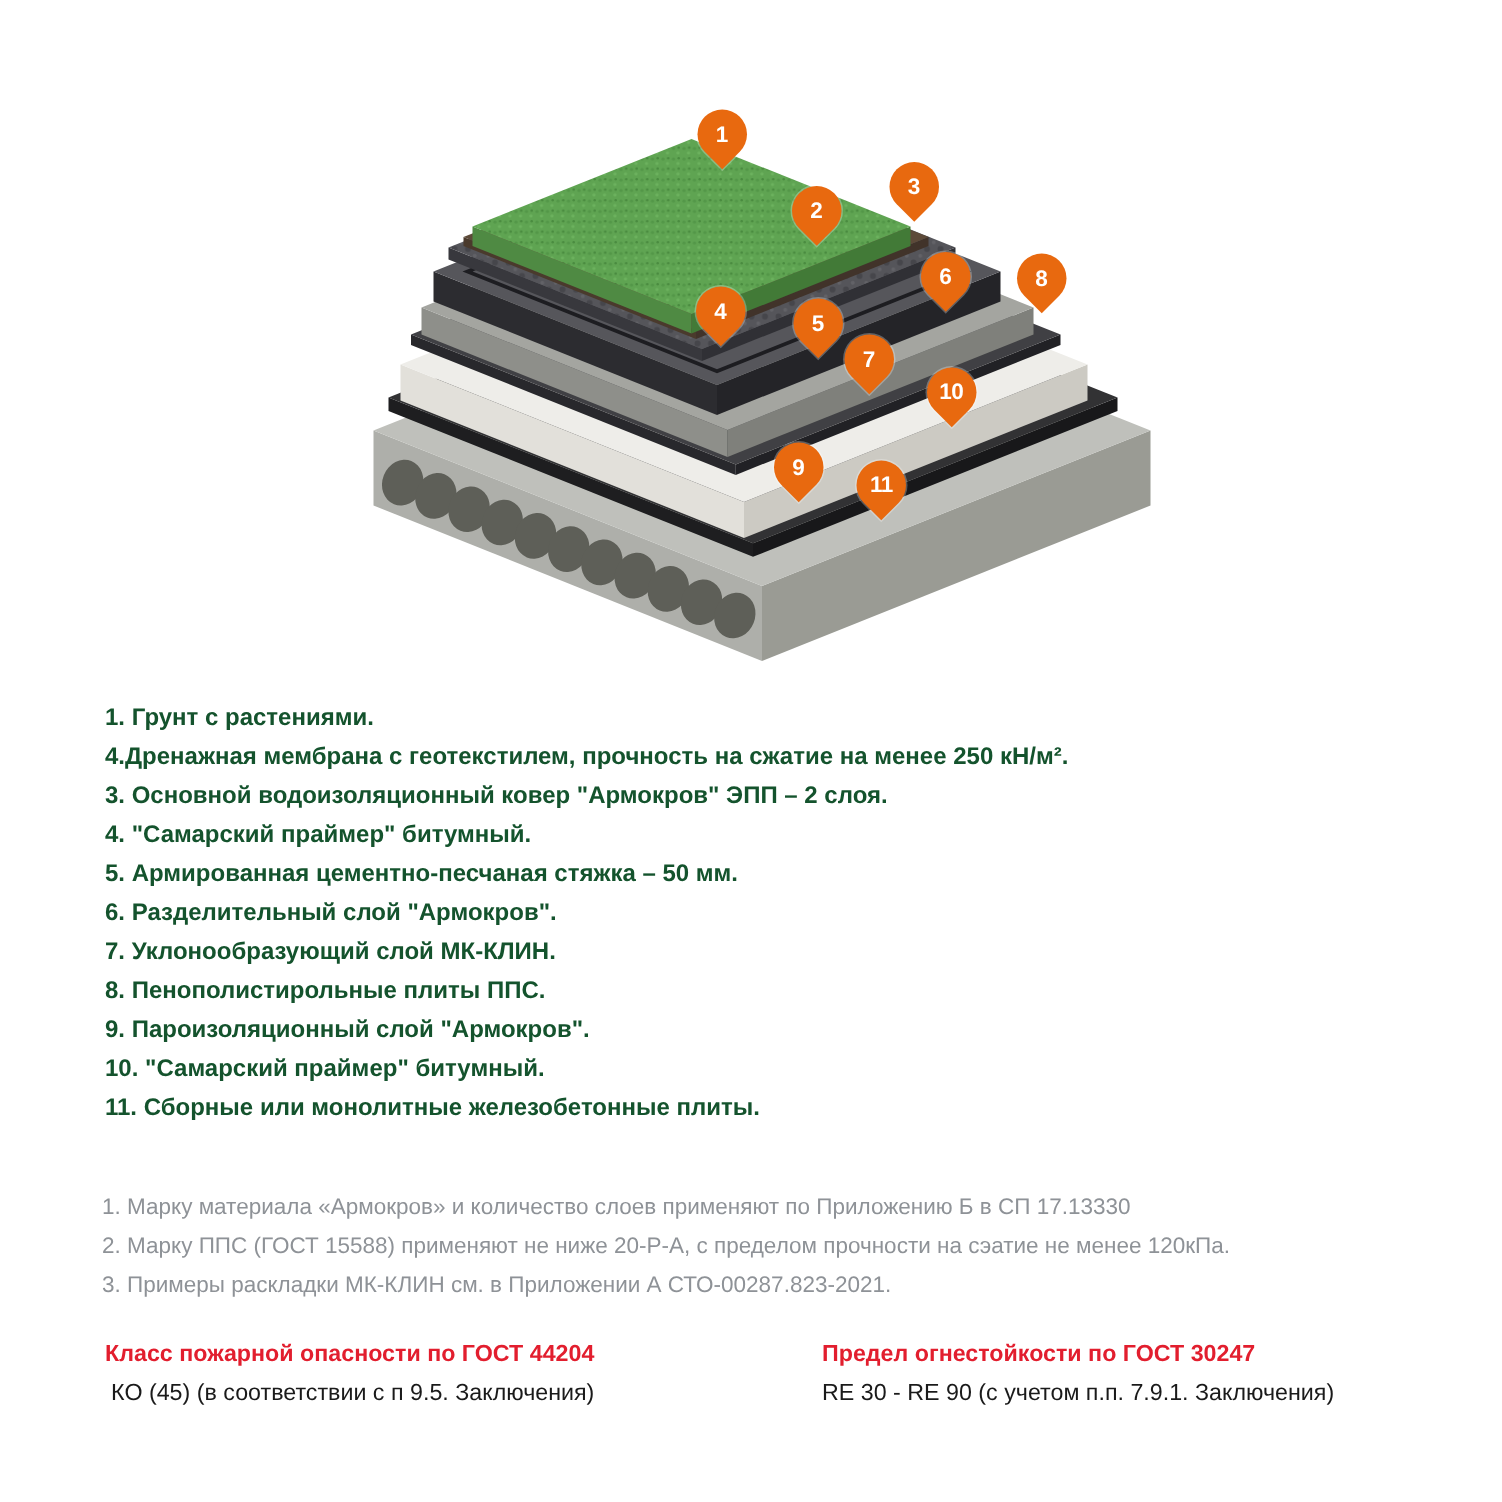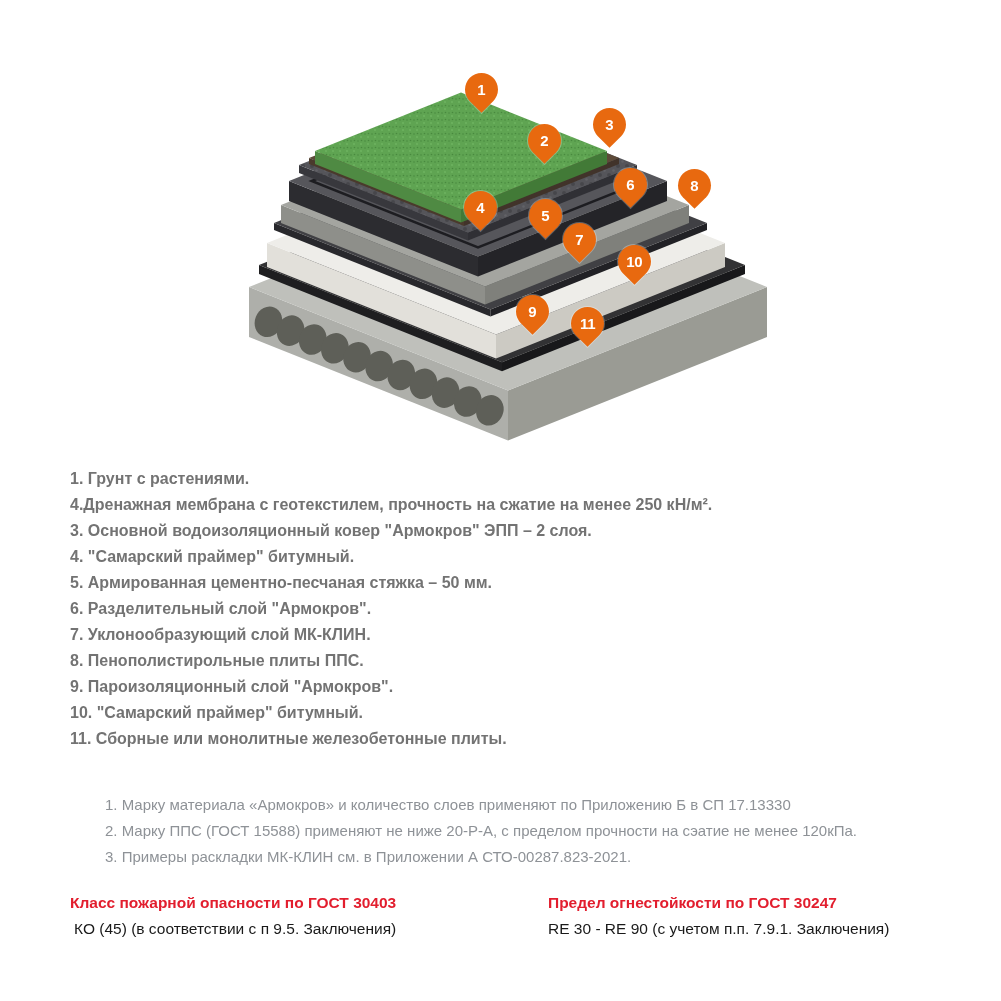--- a/index.html
+++ b/index.html
@@ -16,29 +16,29 @@
     display:flex;align-items:center;justify-content:center;
     box-shadow:0 0 0 1px rgba(255,255,255,.28);
   }
   .pin span{
     transform:rotate(45deg);color:#ffffff;font-weight:bold;font-size:15px;
     letter-spacing:-.3px;
   }
   
   .layers-list{
     position:absolute;left:70px;top:466px;width:740px;
-    font-size:16px;font-weight:bold;color:#737373;line-height:26px;
+    font-size:16px;font-weight:bold;color:#14532d;line-height:26px;
   }
   .layers-list div{white-space:nowrap;}
   
   .notes{
     position:absolute;left:68px;top:792px;width:800px;
     font-size:15px;color:#8e9297;line-height:26px;font-weight:normal;
   }
-  .notes div{white-space:nowrap;margin-left:37px;}
+  .notes div{white-space:nowrap;}
   
   .fire-block{position:absolute;top:893px;font-size:15.5px;}
   .fire-block.left{left:70px;}
   .fire-block.right{left:548px;}
   .fire-title{color:#e21e2e;font-weight:bold;line-height:20px;margin-bottom:6px;white-space:nowrap;}
   .fire-value{color:#1a1a1a;font-weight:normal;line-height:20px;white-space:nowrap;text-align:right;}
 </style>
 </head>
 <body>
 
@@ -147,19 +147,19 @@
   <div>11. Сборные или монолитные железобетонные плиты.</div>
 </div>
 
 <div class="notes">
   <div>1. Марку материала «Армокров» и количество слоев применяют по Приложению Б в СП 17.13330</div>
   <div>2. Марку ППС (ГОСТ 15588) применяют не ниже 20-Р-А, с пределом прочности на сэатие не менее 120кПа.</div>
   <div>3. Примеры раскладки МК-КЛИН см. в Приложении А СТО-00287.823-2021.</div>
 </div>
 
 <div class="fire-block left">
-  <div class="fire-title">Класс пожарной опасности по ГОСТ 30403</div>
+  <div class="fire-title">Класс пожарной опасности по ГОСТ 44204</div>
   <div class="fire-value">КО (45) (в соответствии с п 9.5. Заключения)</div>
 </div>
 <div class="fire-block right">
   <div class="fire-title">Предел огнестойкости по ГОСТ 30247</div>
   <div class="fire-value">RE 30 - RE 90 (с учетом п.п. 7.9.1. Заключения)</div>
 </div>
 
 </body></html>

